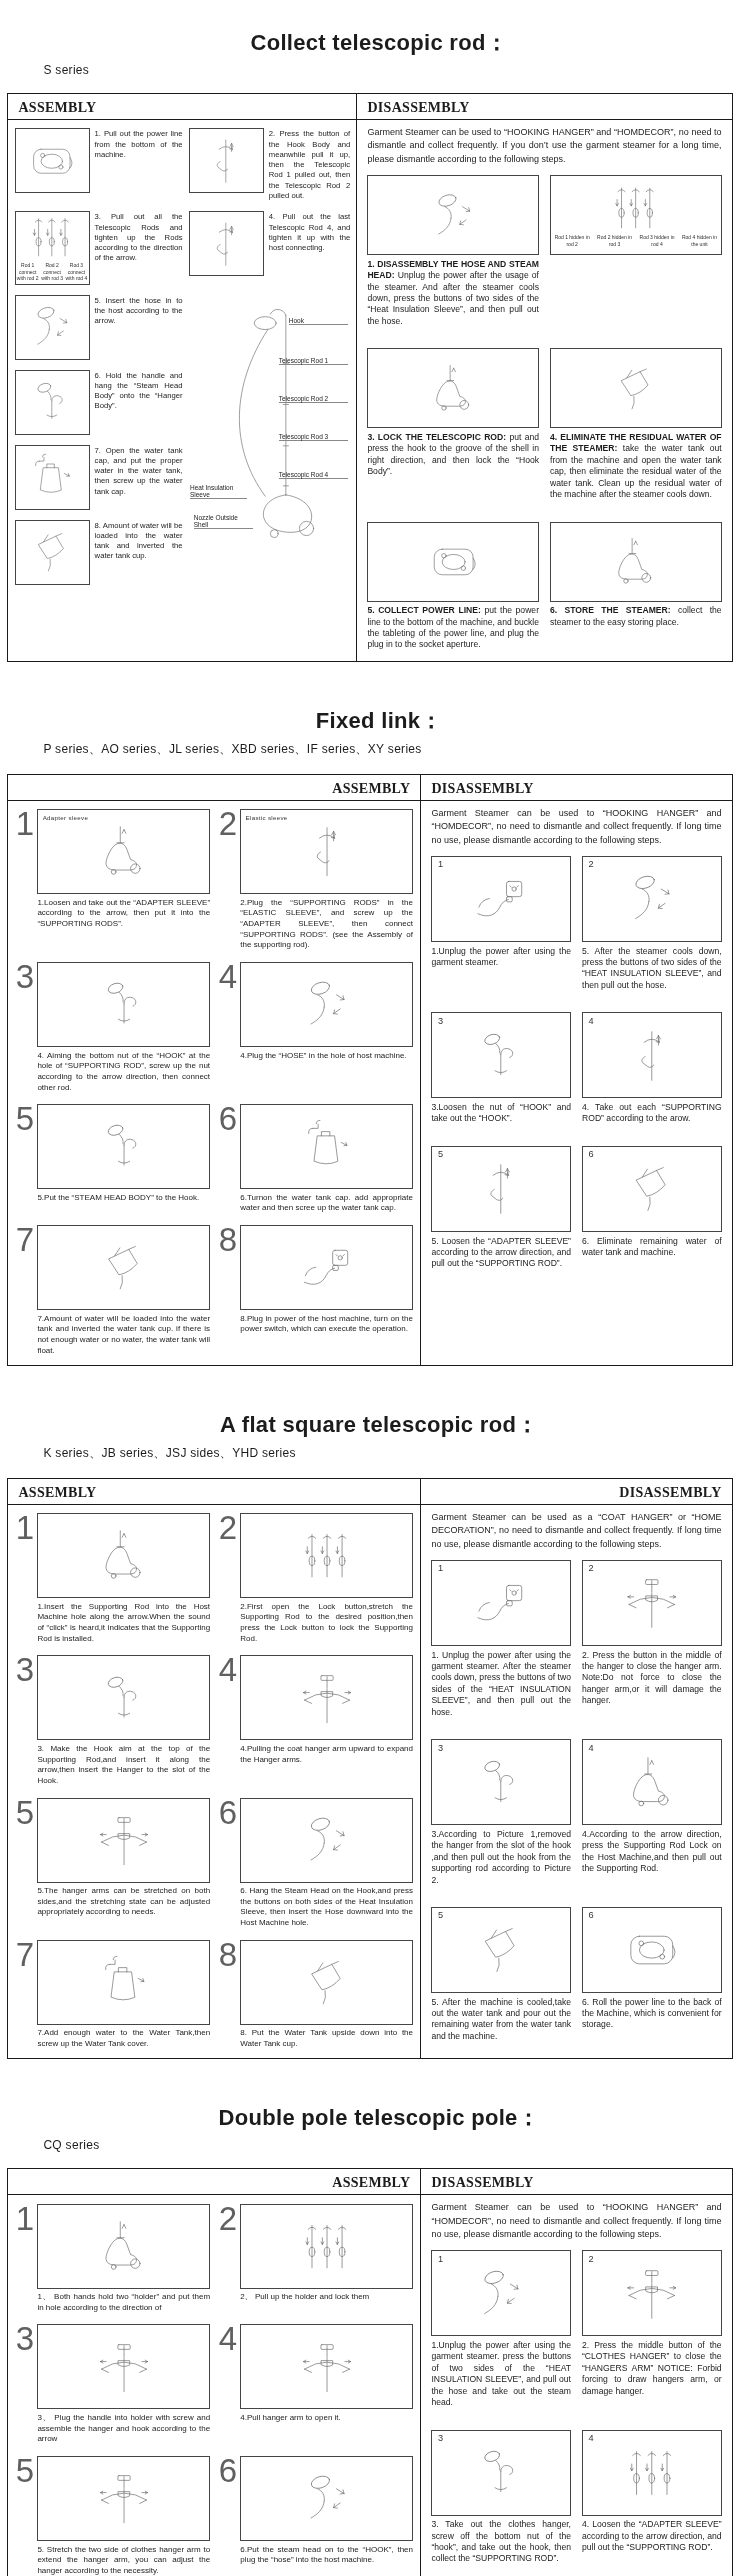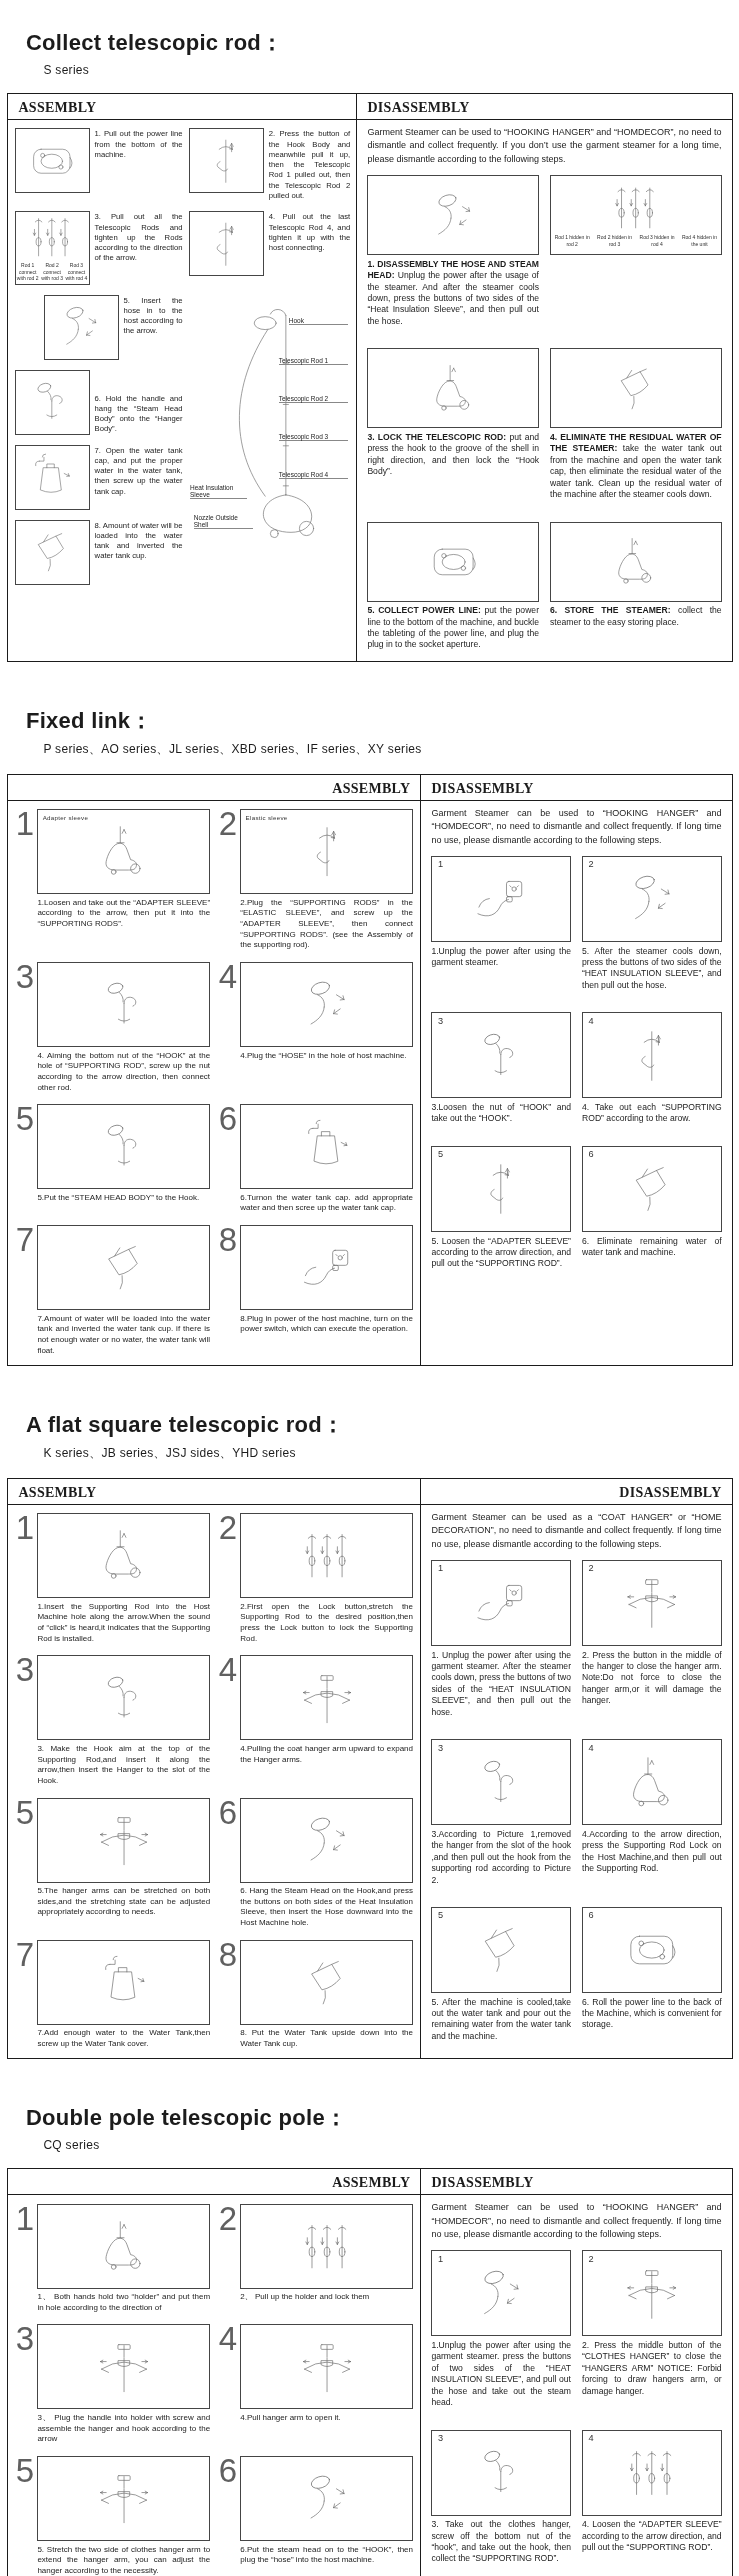--- a/index.html
+++ b/index.html
@@ -1,18 +1,18 @@
 <!DOCTYPE html>
 <html style="font-size:10px"><head>
 <meta charset="utf-8">
 <style>
   html,body{margin:0;padding:0;background:#ffffff;}
   body{width:740px;font-family:"Liberation Sans",sans-serif;color:#1c1c1c;}
   .sec{padding:28px 7.4px 16px;}
-  .sec-title{margin:0 0 5px 18.5px;font-size:22px;font-weight:bold;letter-spacing:0.3px;}
+  .sec-title{margin:0 0 5px 18.5px;font-size:22px;font-weight:bold;letter-spacing:0.3px;text-align:center;}
   .sec-sub{margin:0 0 16px 36px;font-size:12px;font-weight:normal;letter-spacing:0.3px;}
   .panel{display:flex;border:1.2px solid #1b1b1b;background:#fff;align-items:stretch;}
   .half{display:flex;flex-direction:column;min-width:0;}
   .half.left{border-right:1.2px solid #1b1b1b;}
   .sec-1 .half.left{flex:0 0 348px;}
   .sec-1 .half.right{flex:1;}
   .sec-n .half.left{flex:0 0 412px;}
   .sec-n .half.right{flex:1;}
   .phead{font-family:"Liberation Serif",serif;font-weight:bold;font-size:14px;letter-spacing:0.3px;
          padding:6.2px 10px 2.5px;border-bottom:1.2px solid #1b1b1b;}
@@ -203,30 +203,30 @@
   </div>
           <div class="step-s" style="grid-area: 2 / 2;">
     <div class="imgbox">
       <svg class="art" viewBox="0 0 120 120">
                 <use href="#art-rod-hand"></use>
               </svg>
 
     </div>
     <p class="cap side"><span class="rest">4. Pull out the last Telescopic Rod 4, and tighten it up with the host connecting.</span></p>
   </div>
-          <div class="step-s" style="grid-area: 3 / 1; margin-left: 29px;">
+          <div class="step-s" style="grid-area: 3 / 1;">
     <div class="imgbox">
       <svg class="art" viewBox="0 0 120 120">
                 <use href="#art-steam-head"></use>
               </svg>
 
     </div>
     <p class="cap side"><span class="rest">5. Insert the hose in to the host according to the arrow.</span></p>
   </div>
-          <div class="step-s" style="grid-area: 4 / 1; align-items: flex-end;">
+          <div class="step-s" style="grid-area: 4 / 1;">
     <div class="imgbox">
       <svg class="art" viewBox="0 0 120 120">
                 <use href="#art-hook"></use>
               </svg>
 
     </div>
     <p class="cap side"><span class="rest">6. Hold the handle and hang the “Steam Head Body” onto the “Hanger Body”.</span></p>
   </div>
           <div class="step-s" style="grid-area: 5 / 1;">
     <div class="imgbox">

